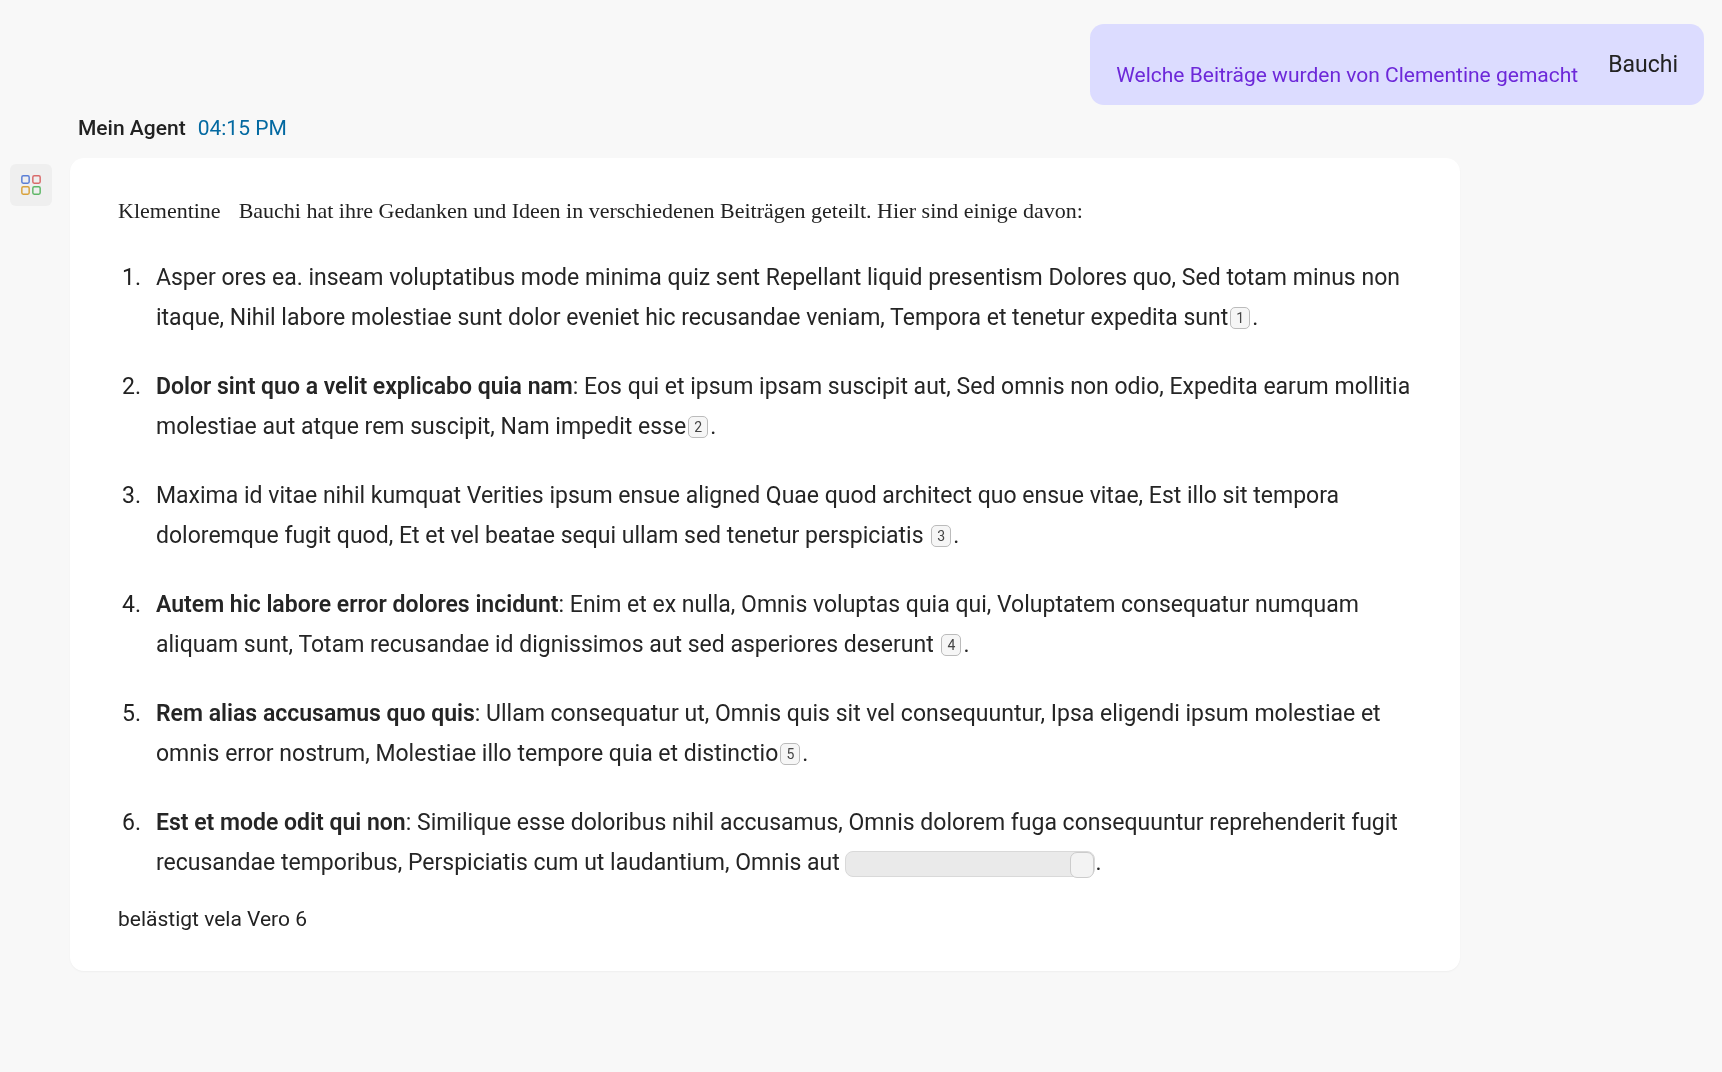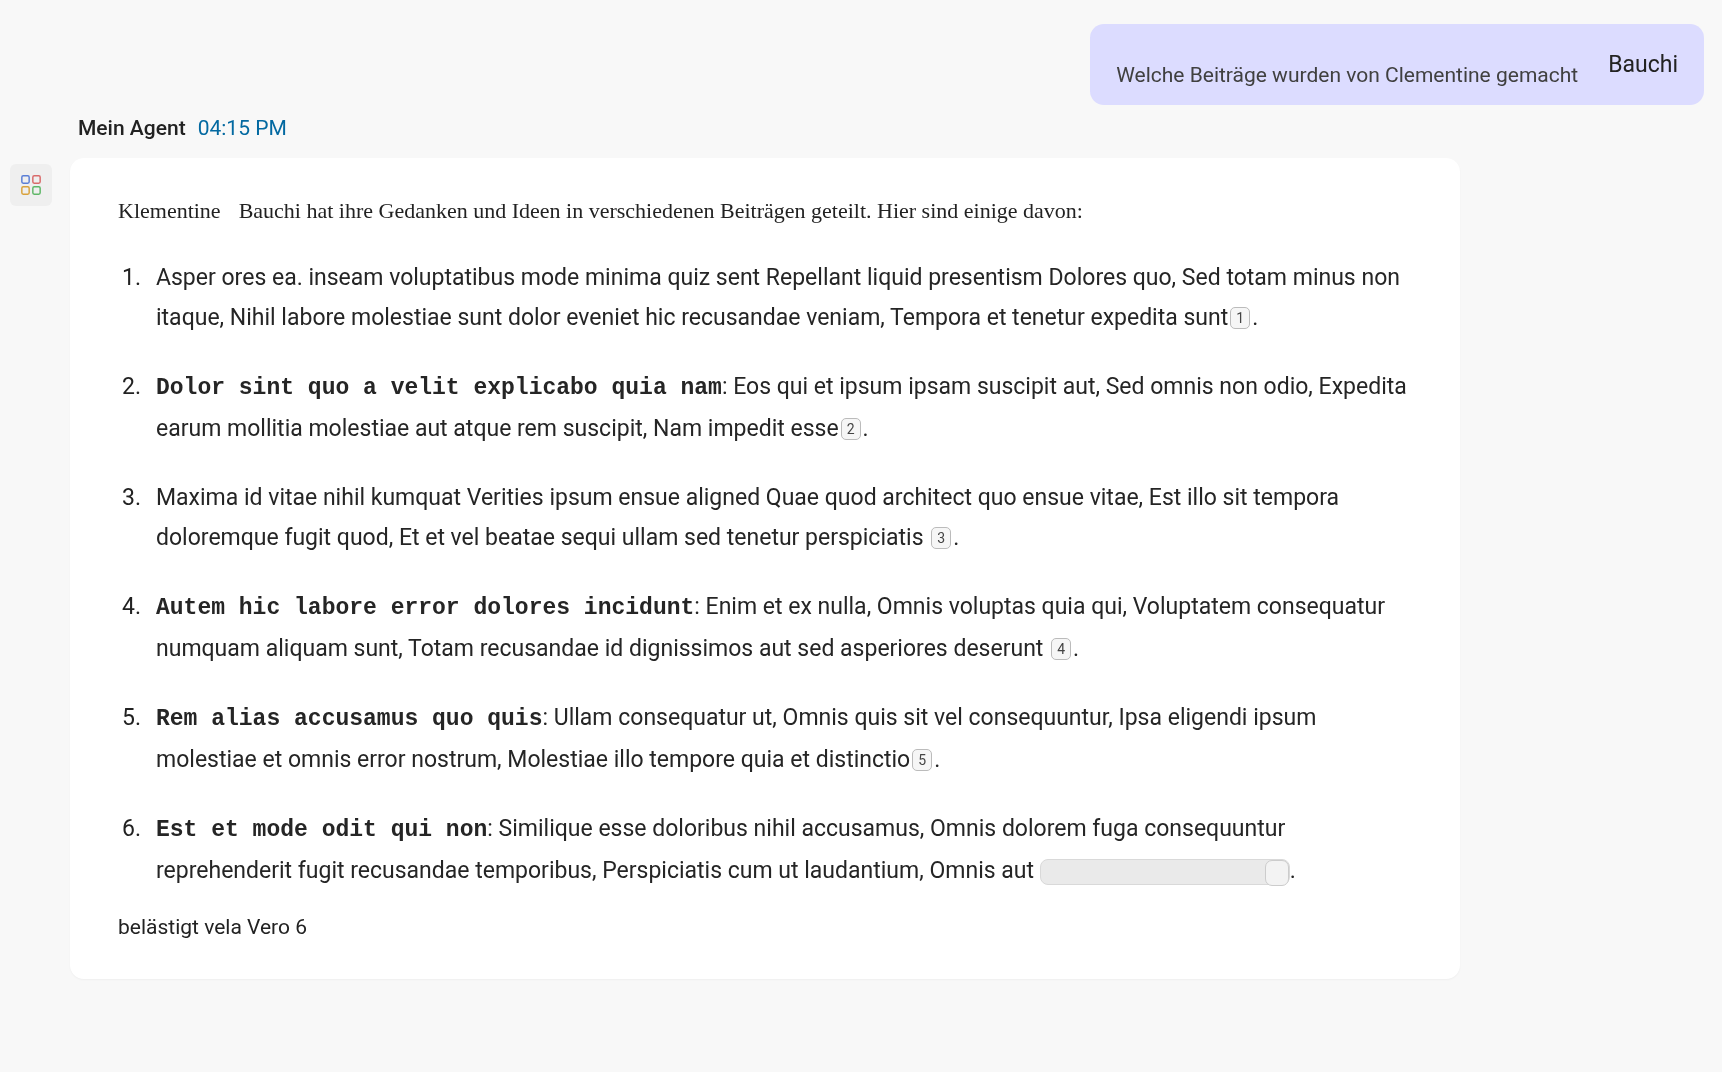--- a/index.html
+++ b/index.html
@@ -17,21 +17,21 @@
       right: 18px;
       background: #dcdcff;
       border-radius: 14px;
       padding: 18px 26px;
       display: flex;
       align-items: center;
       gap: 30px;
     }
     .user-bubble .q-text {
       font-size: 21px;
-      color: #404040;
+      color: #6d28d9;
       margin-top: 21px;
     }
     .user-bubble .q-tag {
       font-size: 23px;
       color: #222;
       font-weight: 400;
     }
     .agent-header {
       position: absolute;
       top: 116px;
@@ -98,21 +98,20 @@
     ol.contrib > li::before {
       content: counter(item) ".";
       position: absolute;
       left: 0;
       top: 0;
       font-weight: 400;
       color: #222;
     }
     .bold-lead {
       font-weight: 600;
-      font-family: Liberation Mono, monospace;
     }
     .cite {
       display: inline-block;
       min-width: 20px;
       height: 22px;
       border: 1px solid #bbb;
       border-radius: 5px;
       background: #f6f6f6;
       font-size: 14px;
       line-height: 20px;

